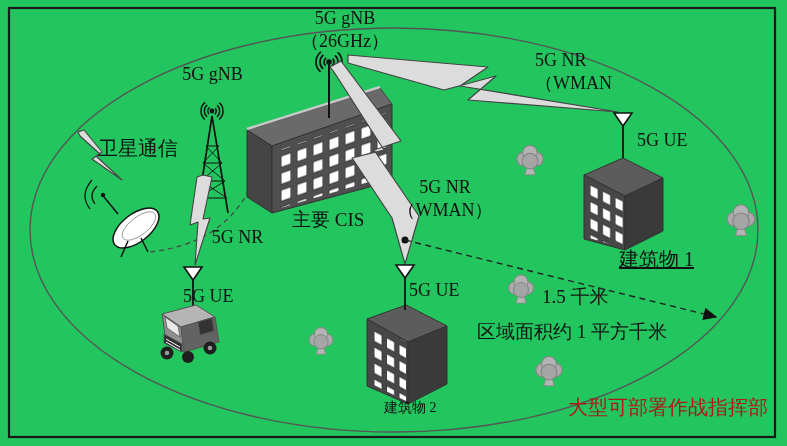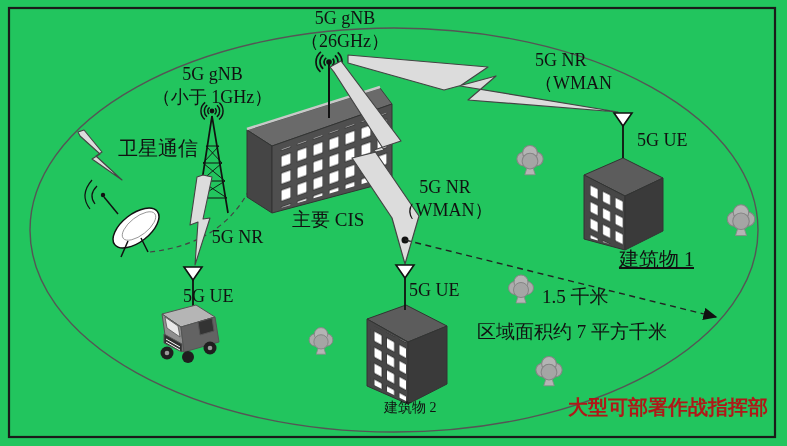--- a/index.html
+++ b/index.html
@@ -4,33 +4,33 @@
 <style>
   html,body{margin:0;padding:0;background:#fff;}
   #stage{position:relative;width:787px;height:446px;background:#22c55e;overflow:hidden;
          font-family:"Liberation Serif","DejaVu Serif",serif;}
   #art{position:absolute;left:0;top:0;}
   .lbl{position:absolute;color:#111;line-height:1.25;white-space:nowrap;z-index:5;}
   .lbl span{display:block;}
   .c{text-align:center;}
   #lbl-gnb26{left:270px;top:7px;width:150px;font-size:18px;}
   #lbl-gnbsub1{left:130px;top:63px;width:165px;font-size:18px;}
-  #lbl-satcom{left:98px;top:136px;font-size:20px;padding-left:20px;}
+  #lbl-satcom{left:98px;top:136px;font-size:20px;}
   #lbl-nracr{left:175px;top:226px;width:125px;font-size:18px;}
   #lbl-ueleft{left:183px;top:285px;font-size:18px;}
   #lbl-maincis{left:292px;top:208px;font-size:19px;}
   #lbl-nrwmanc{left:385px;top:176px;width:120px;font-size:18px;}
   #lbl-uemid{left:409px;top:279px;font-size:18px;}
   #lbl-b2{left:384px;top:399px;font-size:14px;}
   #lbl-nrwmanr{left:535px;top:49px;font-size:18px;}
   #lbl-ueright{left:637px;top:129px;font-size:18px;}
   #lbl-b1{left:619px;top:247px;font-size:20px;text-decoration:underline;}
   #lbl-dist{left:542px;top:285px;font-size:19px;text-align:right;}
   #lbl-area{left:477px;top:320px;font-size:19px;}
-  #lbl-cmd{left:568px;top:395px;font-size:20px;font-weight:bold;color:#b01818;}
+  #lbl-cmd{left:568px;top:395px;font-size:20px;font-weight:normal;color:#b01818;}
 </style>
 </head>
 <body>
 
 <div id="stage">
 
 <svg id="art" width="787" height="446" viewBox="0 0 787 446">
   <defs>
     <pattern id="mainwin" width="16" height="17" patternUnits="userSpaceOnUse" patternTransform="translate(279,155) skewY(-19.3)">
       <rect x="2" y="2" width="10" height="11" fill="#ffffff" stroke="#222" stroke-width="0.7"></rect>
@@ -146,37 +146,36 @@
   <circle cx="405" cy="240" r="3.5" fill="#111"></circle>
   <path d="M405,240 L716,317" fill="none" stroke="#222" stroke-width="1.4" stroke-dasharray="6 4.5" marker-end="url(#arrow)"></path>
 </svg>
 
 <div class="lbl c" id="lbl-gnb26">
   <span>5G gNB</span>
   <span>（26GHz）</span>
 </div>
 <div class="lbl c" id="lbl-gnbsub1">
   <span>5G gNB</span>
-  <span>（小于 1GHz）</span>
 </div>
 <div class="lbl" id="lbl-satcom">卫星通信</div>
 <div class="lbl c" id="lbl-nracr">
   <span>5G NR</span>
 </div>
 <div class="lbl" id="lbl-ueleft">5G UE</div>
 <div class="lbl" id="lbl-maincis">主要 CIS</div>
 <div class="lbl c" id="lbl-nrwmanc">
   <span>5G NR</span>
   <span>（WMAN）</span>
 </div>
 <div class="lbl" id="lbl-uemid">5G UE</div>
 <div class="lbl" id="lbl-b2">建筑物 2</div>
 <div class="lbl" id="lbl-nrwmanr">
   <span>5G NR</span>
   <span>（WMAN</span>
 </div>
 <div class="lbl" id="lbl-ueright">5G UE</div>
 <div class="lbl" id="lbl-b1">建筑物 1</div>
 <div class="lbl" id="lbl-dist">1.5 千米</div>
-<div class="lbl" id="lbl-area">区域面积约 7 平方千米</div>
+<div class="lbl" id="lbl-area">区域面积约 1 平方千米</div>
 <div class="lbl" id="lbl-cmd">大型可部署作战指挥部</div>
 
 </div>
 
 </body></html>

